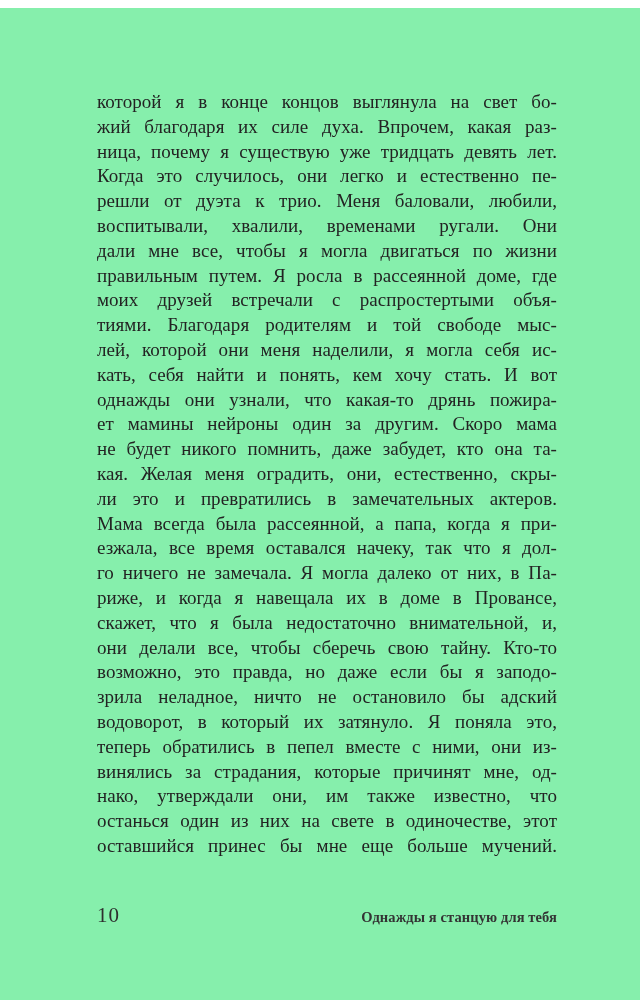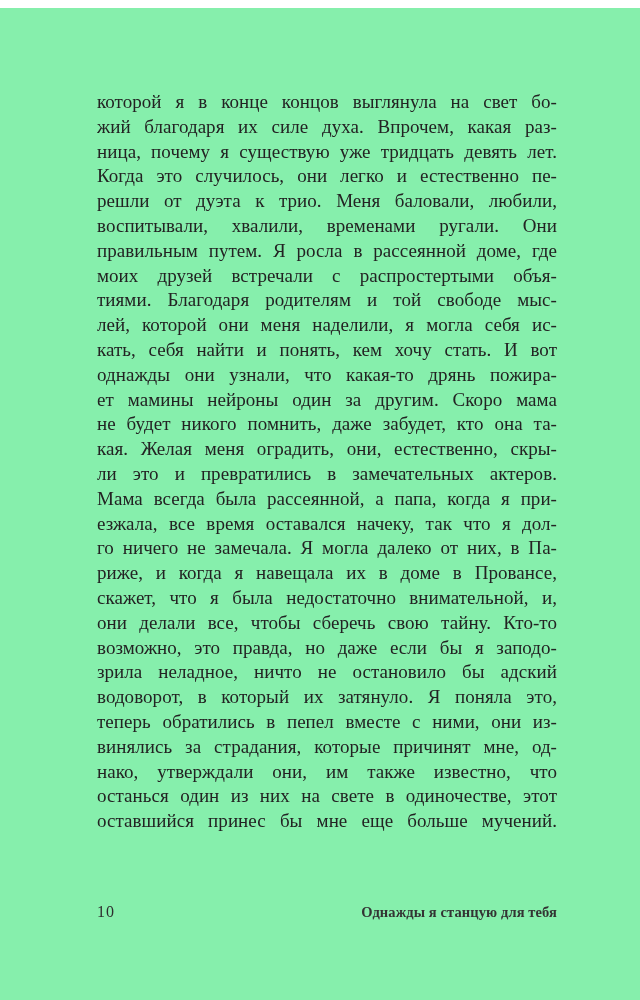--- a/index.html
+++ b/index.html
@@ -37,21 +37,21 @@
     position: absolute;
     left: 97px;
     top: 895px;
     width: 460px;
     display: flex;
     justify-content: space-between;
     align-items: baseline;
     color: #2e2e2e;
   }
   .page-number {
-    font-size: 16px;
+    font-size: 21px;
     letter-spacing: 1px;
     font-variant-numeric: oldstyle-nums;
   }
   .running-title {
     font-size: 14.5px;
     letter-spacing: 0.1px;
     color: #333333;
     font-weight: bold;
   }
 </style>
@@ -60,20 +60,21 @@
 
 <div class="page">
 
   <div class="text-block">
       <div class="text-line">которой я в конце концов выглянула на свет бо-</div>
       <div class="text-line">жий благодаря их силе духа. Впрочем, какая раз-</div>
       <div class="text-line">ница, почему я существую уже тридцать девять лет.</div>
       <div class="text-line">Когда это случилось, они легко и естественно пе-</div>
       <div class="text-line">решли от дуэта к трио. Меня баловали, любили,</div>
       <div class="text-line">воспитывали, хвалили, временами ругали. Они</div>
+      <div class="text-line">дали мне все, чтобы я могла двигаться по жизни</div>
       <div class="text-line">правильным путем. Я росла в рассеянной доме, где</div>
       <div class="text-line">моих друзей встречали с распростертыми объя-</div>
       <div class="text-line">тиями. Благодаря родителям и той свободе мыс-</div>
       <div class="text-line">лей, которой они меня наделили, я могла себя ис-</div>
       <div class="text-line">кать, себя найти и понять, кем хочу стать. И вот</div>
       <div class="text-line">однажды они узнали, что какая-то дрянь пожира-</div>
       <div class="text-line">ет мамины нейроны один за другим. Скоро мама</div>
       <div class="text-line">не будет никого помнить, даже забудет, кто она та-</div>
       <div class="text-line">кая. Желая меня оградить, они, естественно, скры-</div>
       <div class="text-line">ли это и превратились в замечательных актеров.</div>

